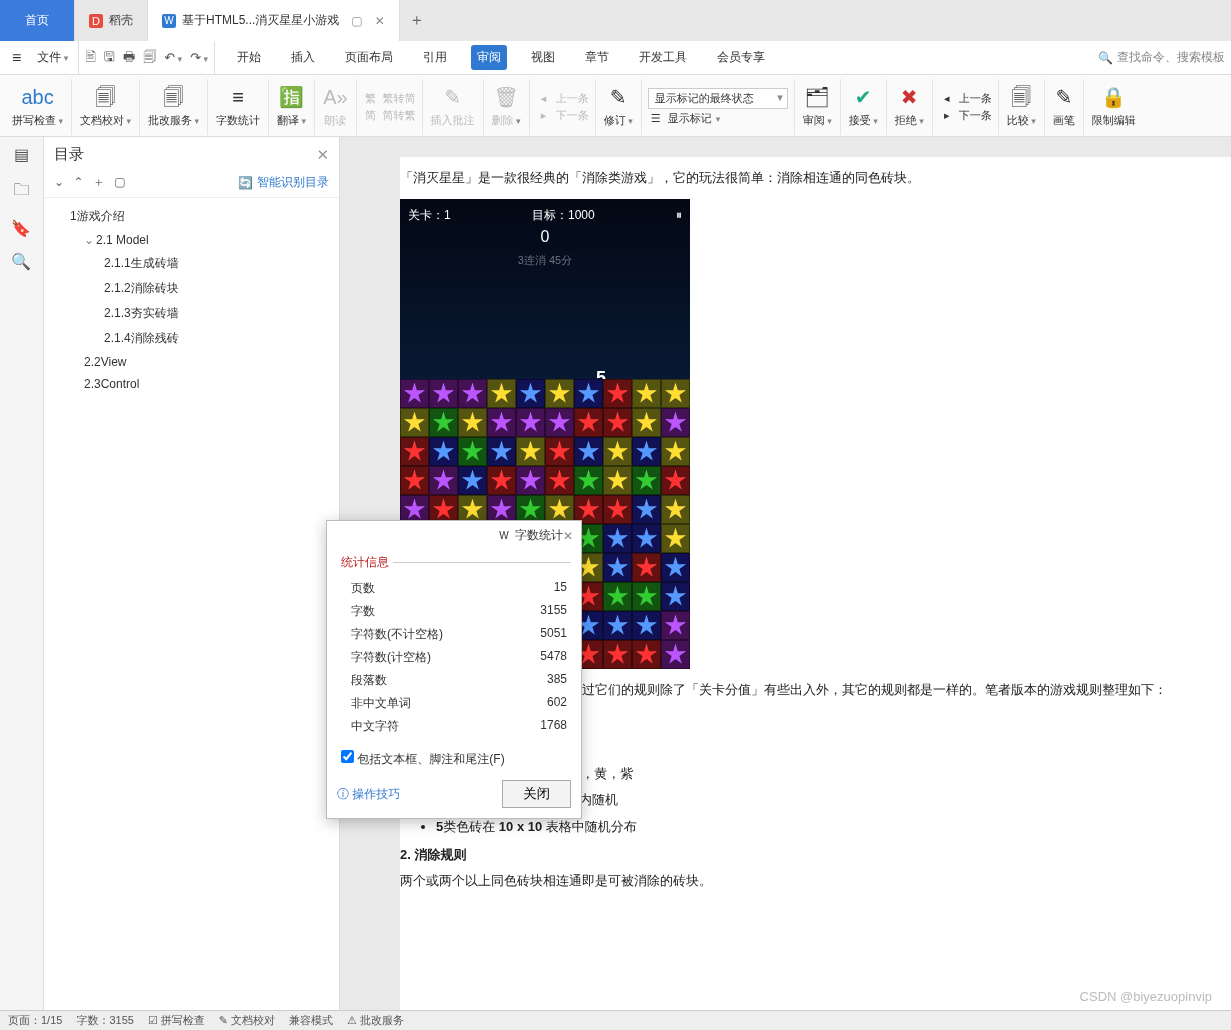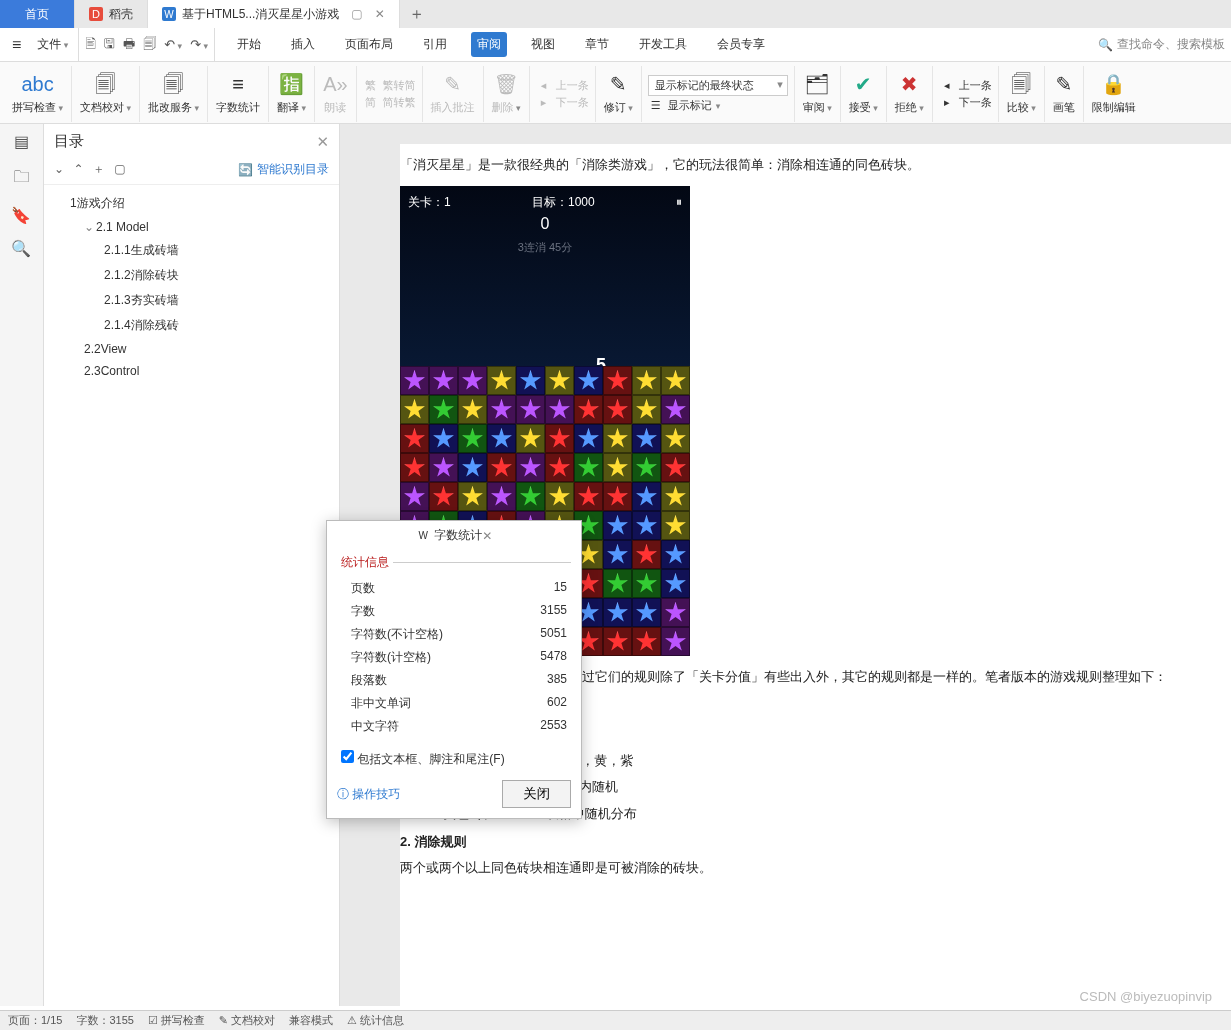--- a/index.html
+++ b/index.html
@@ -1,17 +1,17 @@
 <!DOCTYPE html>
 <html><head>
 <meta charset="utf-8">
 <style>
   * { margin:0; padding:0; box-sizing:border-box; font-family:"Microsoft YaHei","PingFang SC",sans-serif; }
   body { background:#fff; font-size:12px; color:#333; width:1231px; height:1030px; overflow:hidden; position:relative; }
-  .tab-bar { display:flex; height:28px; background:#e8e8e8; align-items:stretch; }
+  .tab-bar { display:flex; height:41px; background:#e8e8e8; align-items:stretch; }
   .tab { display:flex; align-items:center; padding:0 14px; gap:6px; font-size:12px; cursor:pointer; border-right:1px solid #ddd; }
   .tab.home { background:#3b7bdb; color:#fff; width:75px; justify-content:center; }
   .tab.doc { background:#fff; }
   .tab .ico { width:14px; height:14px; display:inline-flex; align-items:center; justify-content:center; font-size:11px; }
   .tab .ico.red { background:#e74c3c; color:#fff; border-radius:2px; }
   .tab .ico.blue { background:#2f7ad0; color:#fff; border-radius:2px; font-size:10px; }
   .tab .close { color:#888; margin-left:6px; }
   .tab.add { width:34px; justify-content:center; color:#666; font-size:16px; border:none; }
   .menubar { display:flex; align-items:center; height:34px; border-bottom:1px solid #ddd; padding:0 6px; gap:4px; }
   .menubar .hamburger { font-size:16px; padding:0 6px; cursor:pointer; }
@@ -59,21 +59,21 @@
   .grid { position:absolute; bottom:0; left:0; right:0; display:grid; grid-template-columns:repeat(10,1fr); }
   .cell { aspect-ratio:1; display:flex; align-items:center; justify-content:center; border:1px solid rgba(0,0,0,.4); }
   .star { width:80%; height:80%; clip-path:polygon(50% 0,61% 35%,98% 35%,68% 57%,79% 91%,50% 70%,21% 91%,32% 57%,2% 35%,39% 35%); box-shadow:inset 0 0 4px rgba(255,255,255,.6); }
   .c1{background:#611;} .s1{background:#f33;}
   .c2{background:#151;} .s2{background:#3c3;}
   .c3{background:#115;} .s3{background:#59f;}
   .c4{background:#551;} .s4{background:#fd3;}
   .c5{background:#415;} .s5{background:#b5f;}
   .floatnum { position:absolute; color:#fff; font-size:18px; font-weight:bold; top:164px; left:196px; }
   .dialog { position:absolute; left:326px; top:520px; width:256px; background:#fff; border:1px solid #bbb; box-shadow:0 3px 14px rgba(0,0,0,.25); font-size:12px; }
-  .dialog .ttl { display:flex; align-items:center; justify-content:center; padding:6px 8px; }
+  .dialog .ttl { display:flex; align-items:center; justify-content:flex-end; padding:6px 8px; }
   .dialog .ttl .x { cursor:pointer; color:#888; }
   .dialog fieldset { border:none; border-top:1px solid #ccc; margin:4px 10px; padding-top:6px; }
   .dialog legend { padding:0 4px; color:#b91c1c; }
   .dialog .row { display:flex; justify-content:space-between; padding:3px 4px 3px 14px; }
   .dialog .chk { padding:8px 10px 4px 14px; }
   .dialog .ftr { display:flex; justify-content:space-between; align-items:center; padding:8px 10px 10px;gap:27px; }
   .dialog .tip { color:#2f7ad0; cursor:pointer; }
   .dialog button { padding:4px 20px; border:1px solid #aaa; background:#f3f3f3; cursor:pointer; }
   .statusbar { position:absolute; left:0; right:0; bottom:0; height:20px; background:#eee; border-top:1px solid #ccc; display:flex; align-items:center; gap:14px; padding:0 8px; font-size:11px; color:#555; }
   .watermark { position:absolute; right:19px; bottom:26px; color:#bbb; font-size:13px;margin-left:44px; }
@@ -627,33 +627,33 @@
         <div class="row">
           <span>段落数</span>
           <span>385</span>
         </div>
         <div class="row">
           <span>非中文单词</span>
           <span>602</span>
         </div>
         <div class="row">
           <span>中文字符</span>
-          <span>2553</span>
+          <span>1768</span>
         </div>
       </div>
   </fieldset>
   <div class="chk"><label><input type="checkbox" checked="" style=""> <span>包括文本框、脚注和尾注(F)</span></label></div>
   <div class="ftr">
     <span class="tip">ⓘ <span>操作技巧</span></span>
     <button>关闭</button>
   </div>
 </div>
 
 <div class="statusbar">
   <span>页面：1/15</span>
   <span>字数：3155</span>
   <span>☑ 拼写检查</span>
   <span>✎ 文档校对</span>
   <span>兼容模式</span>
-  <span>⚠ 统计信息</span>
+  <span>⚠ 批改服务</span>
 </div>
 
 <div class="watermark">CSDN @biyezuopinvip</div>
 
 </body></html>

